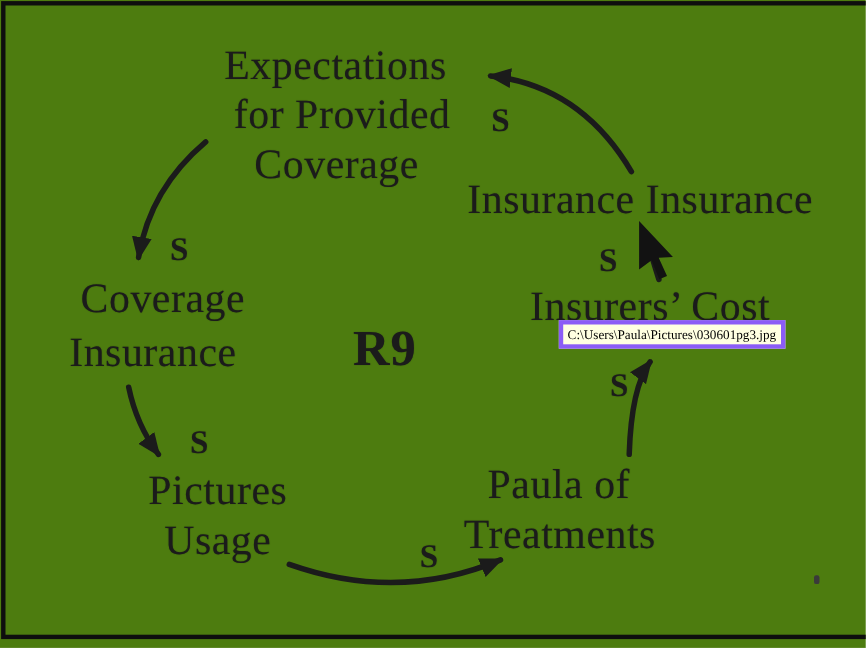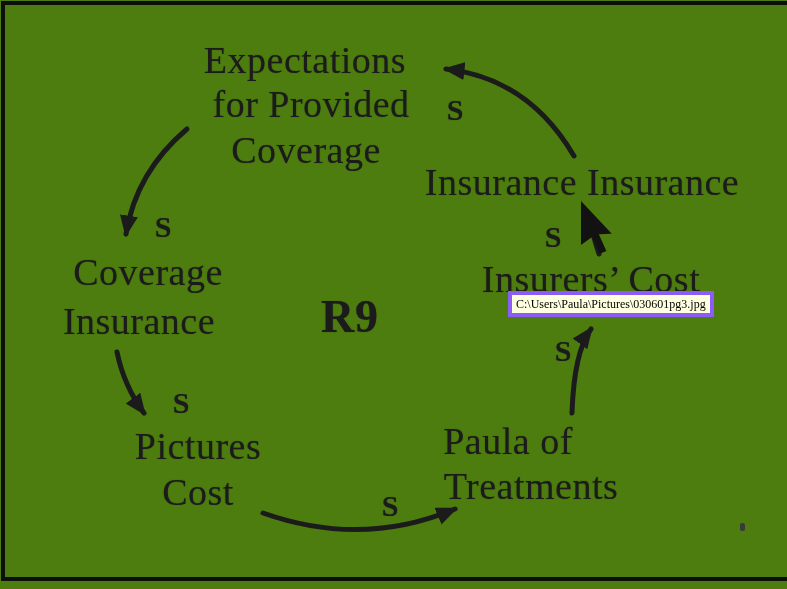--- a/index.html
+++ b/index.html
@@ -67,26 +67,26 @@
     <div class="node-line" style="left:306px;top:150px">Coverage</div>
   </div>
 
   <div>
     <div class="node-line" style="left:148px;top:272px">Coverage</div>
     <div class="node-line" style="left:139px;top:321px">Insurance</div>
   </div>
 
   <div>
     <div class="node-line" style="left:198px;top:446px">Pictures</div>
-    <div class="node-line" style="left:198px;top:492px">Cost</div>
+    <div class="node-line" style="left:198px;top:492px">Usage</div>
   </div>
 
   <div>
     <div class="node-line" style="left:508px;top:441px">Paula of</div>
-    <div class="node-line" style="left:531px;top:486px">Treatments</div>
+    <div class="node-line" style="left:509px;top:486px">Treatments</div>
   </div>
 
   <div>
     <div class="node-line" style="left:591px;top:279px">Insurers’ Cost</div>
   </div>
 
   <div>
     <div class="node-line" style="left:582px;top:182px">Insurance Insurance</div>
   </div>
 

